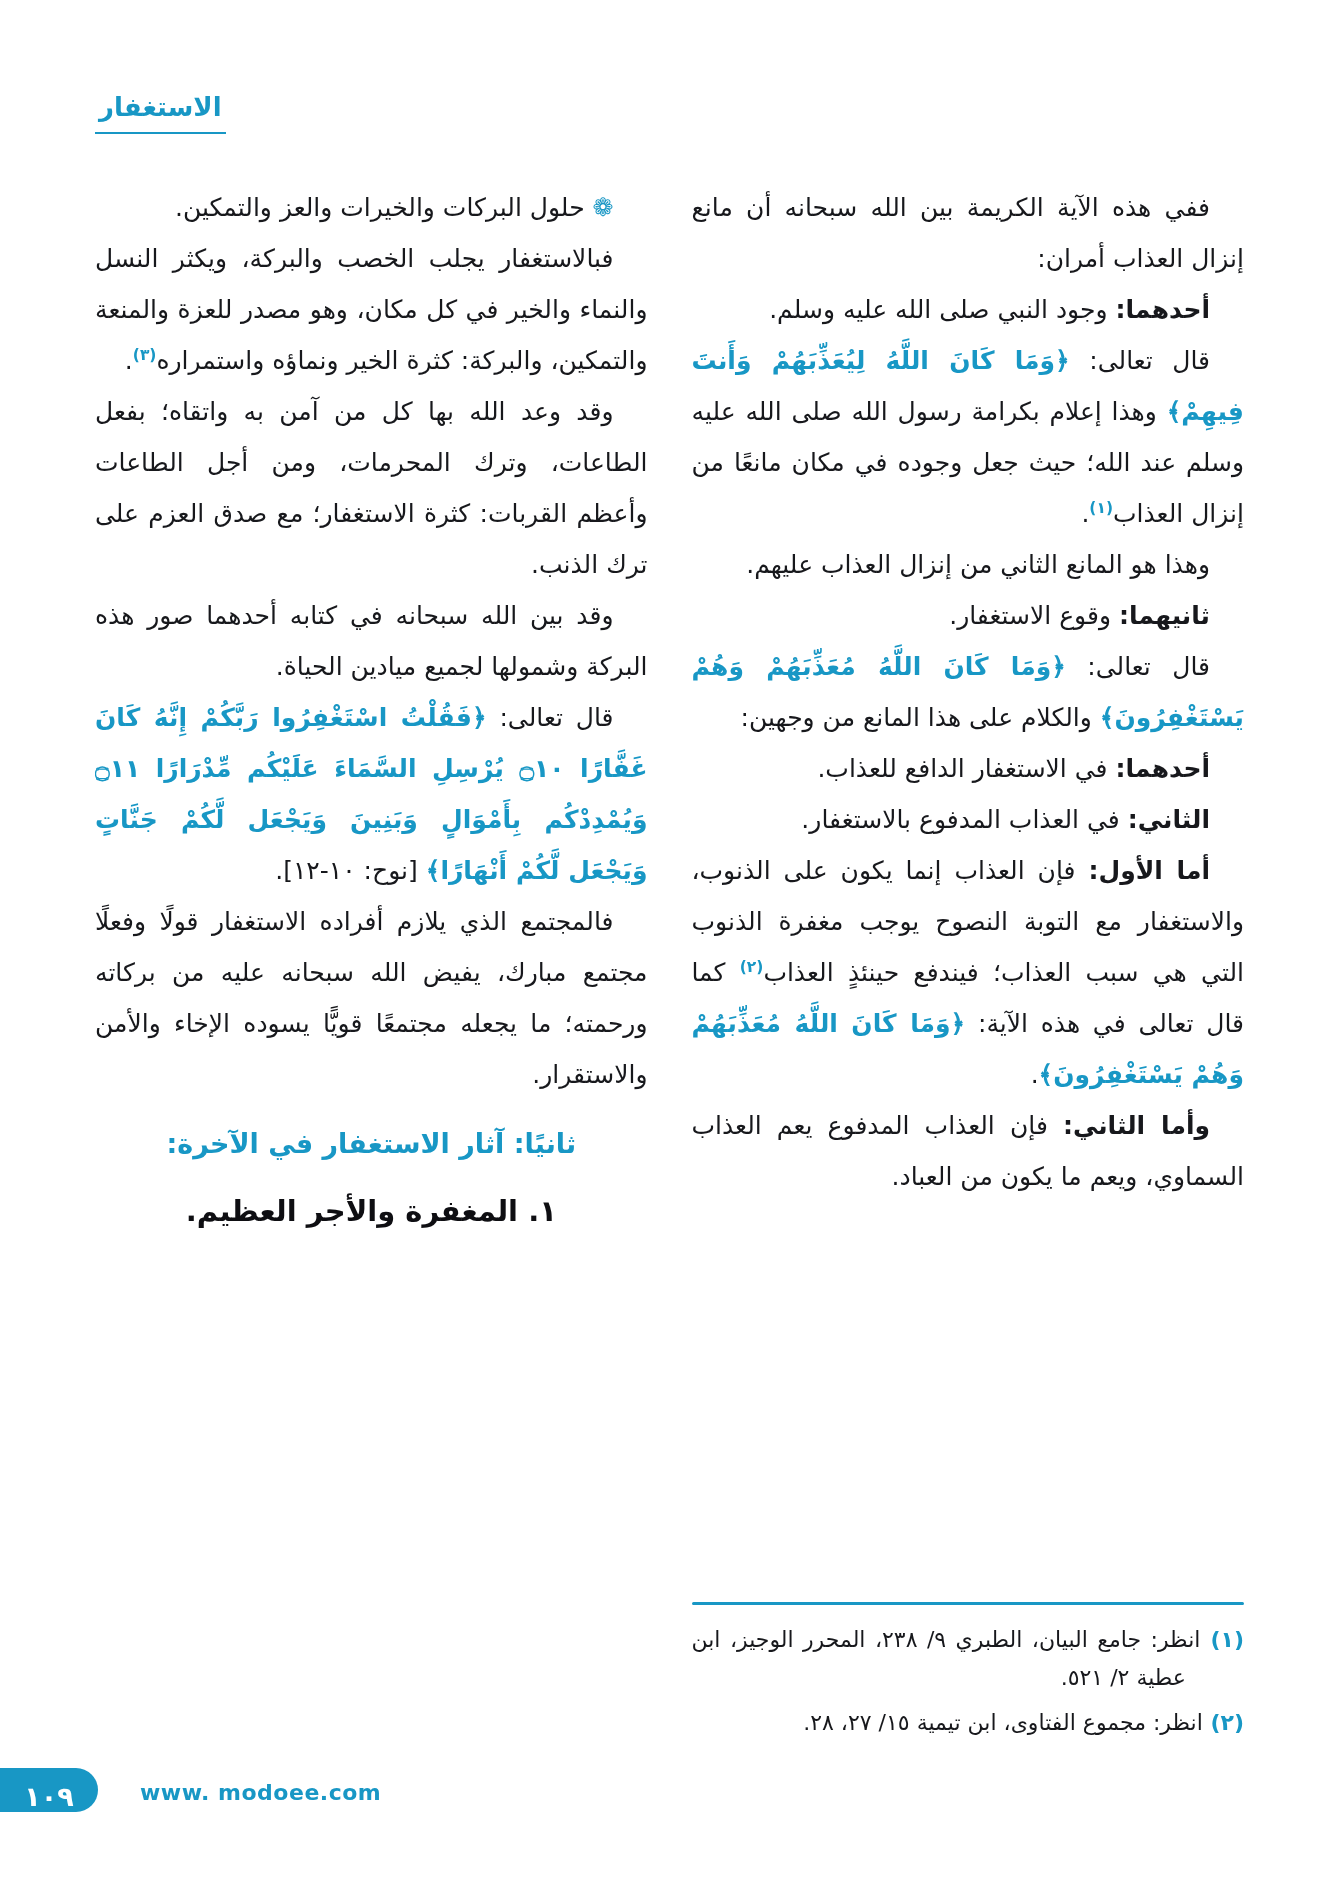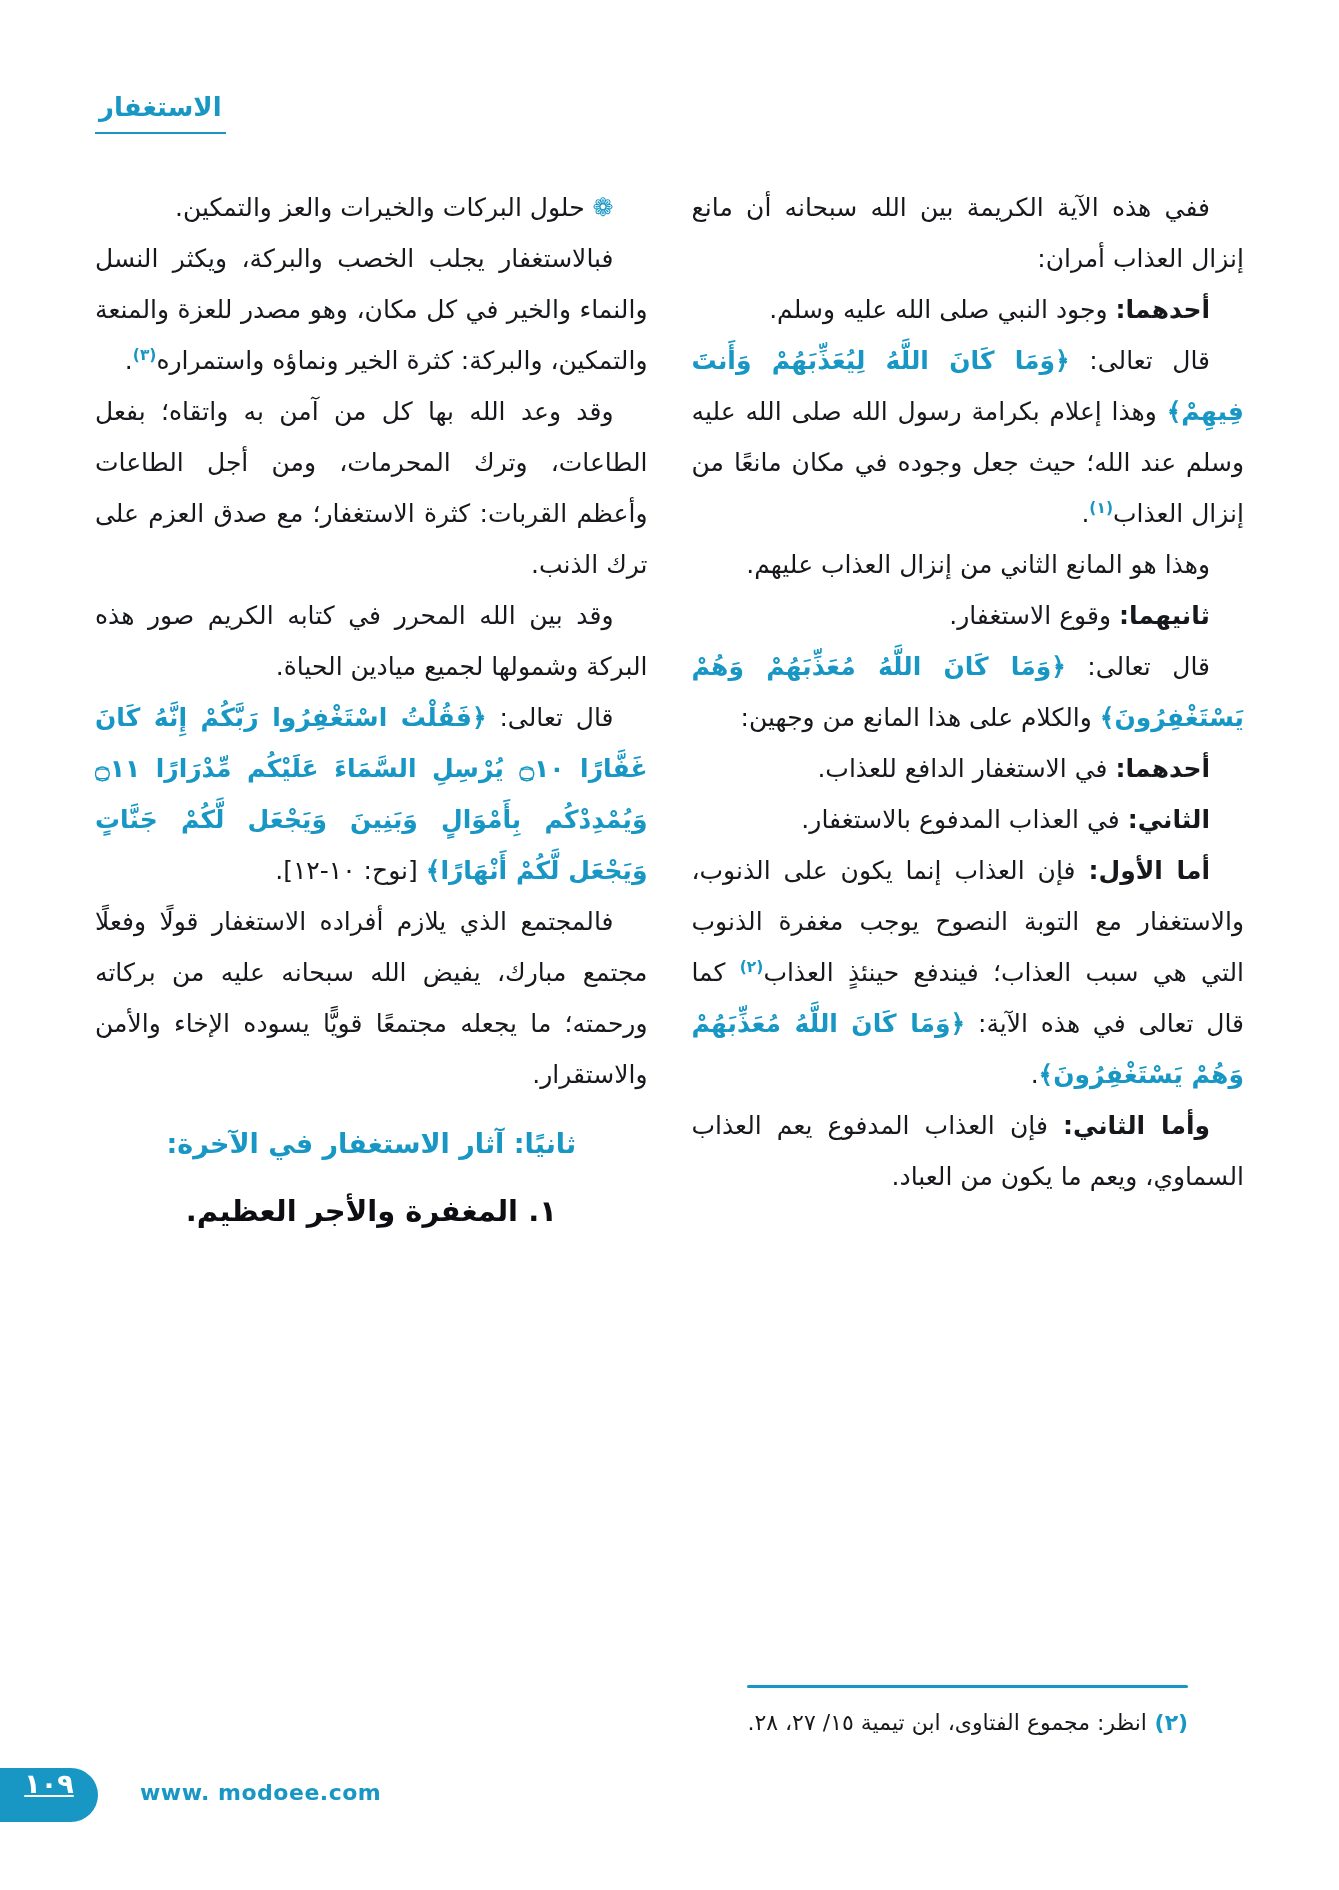--- a/index.html
+++ b/index.html
@@ -110,30 +110,29 @@
     direction:rtl;
   }
   .fn-marker{
     color:var(--accent);
     font-weight:bold;
   }
   
   .page-pill{
     position:absolute;
     left:0;top:1768px;
-    width:98px;height:54px;
+    width:98px;height:44px;
     background:var(--accent);
     border-radius:0 28px 28px 0;
     color:#ffffff;
     display:flex;
-    align-items:flex-start;
+    align-items:flex-end;
     justify-content:center;
     font-size:27px;
     font-weight:bold;
-    text-decoration:underline;
   }
   .site-url{
     position:absolute;
     left:140px;top:1780px;
     color:var(--accent);
     font-size:22px;
     font-weight:bold;
     direction:ltr;
     letter-spacing:0.5px;
   }
@@ -156,31 +155,32 @@
           <p class="para"><span class="bold">ثانيهما:</span><span class="normal"> وقوع الاستغفار.</span></p>
           <p class="para"><span class="normal">قال تعالى: </span><span class="quran">﴿وَمَا كَانَ اللَّهُ مُعَذِّبَهُمْ وَهُمْ يَسْتَغْفِرُونَ﴾</span><span class="normal"> والكلام على هذا المانع من وجهين:</span></p>
           <p class="para"><span class="bold">أحدهما:</span><span class="normal"> في الاستغفار الدافع للعذاب.</span></p>
           <p class="para"><span class="bold">الثاني:</span><span class="normal"> في العذاب المدفوع بالاستغفار.</span></p>
           <p class="para"><span class="bold">أما الأول:</span><span class="normal"> فإن العذاب إنما يكون على الذنوب، والاستغفار مع التوبة النصوح يوجب مغفرة الذنوب التي هي سبب العذاب؛ فيندفع حينئذٍ العذاب</span><sup class="fnref">(٢)</sup><span class="normal"> كما قال تعالى في هذه الآية: </span><span class="quran">﴿وَمَا كَانَ اللَّهُ مُعَذِّبَهُمْ وَهُمْ يَسْتَغْفِرُونَ﴾</span><span class="normal">.</span></p>
           <p class="para"><span class="bold">وأما الثاني:</span><span class="normal"> فإن العذاب المدفوع يعم العذاب السماوي، ويعم ما يكون من العباد.</span></p>
         </div>
       <div class="footnotes">
         <div class="fn-rule"></div>
         <div>
+            <div class="footnote"><span class="fn-marker">(١) </span><span class="fn-text">انظر: جامع البيان، الطبري ٩/ ٢٣٨، المحرر الوجيز، ابن عطية ٢/ ٥٢١.</span></div>
             <div class="footnote"><span class="fn-marker">(٢) </span><span class="fn-text">انظر: مجموع الفتاوى، ابن تيمية ١٥/ ٢٧، ٢٨.</span></div>
           </div>
       </div>
     </section>
 
     <section class="col">
       <div class="col-body">
           <p class="para"><span class="flower">❁ </span><span class="normal">حلول البركات والخيرات والعز والتمكين.</span></p>
           <p class="para"><span class="normal">فبالاستغفار يجلب الخصب والبركة، ويكثر النسل والنماء والخير في كل مكان، وهو مصدر للعزة والمنعة والتمكين، والبركة: كثرة الخير ونماؤه واستمراره</span><sup class="fnref">(٣)</sup><span class="normal">.</span></p>
           <p class="para"><span class="normal">وقد وعد الله بها كل من آمن به واتقاه؛ بفعل الطاعات، وترك المحرمات، ومن أجل الطاعات وأعظم القربات: كثرة الاستغفار؛ مع صدق العزم على ترك الذنب.</span></p>
-          <p class="para"><span class="normal">وقد بين الله المحرر في كتابه الكريم صور هذه البركة وشمولها لجميع ميادين الحياة.</span></p>
+          <p class="para"><span class="normal">وقد بين الله سبحانه في كتابه أحدهما صور هذه البركة وشمولها لجميع ميادين الحياة.</span></p>
           <p class="para"><span class="normal">قال تعالى: </span><span class="quran">﴿فَقُلْتُ اسْتَغْفِرُوا رَبَّكُمْ إِنَّهُ كَانَ غَفَّارًا ۝١٠ يُرْسِلِ السَّمَاءَ عَلَيْكُم مِّدْرَارًا ۝١١ وَيُمْدِدْكُم بِأَمْوَالٍ وَبَنِينَ وَيَجْعَل لَّكُمْ جَنَّاتٍ وَيَجْعَل لَّكُمْ أَنْهَارًا﴾</span><span class="normal"> [نوح: ١٠-١٢].</span></p>
           <p class="para"><span class="normal">فالمجتمع الذي يلازم أفراده الاستغفار قولًا وفعلًا مجتمع مبارك، يفيض الله سبحانه عليه من بركاته ورحمته؛ ما يجعله مجتمعًا قويًّا يسوده الإخاء والأمن والاستقرار.</span></p>
           <p class="heading"><span class="normal">ثانيًا: آثار الاستغفار في الآخرة:</span></p>
           <p class="subheading"><span class="normal">١. المغفرة والأجر العظيم.</span></p>
         </div>
     </section>
 
   </main>
 
   <div class="page-pill">

